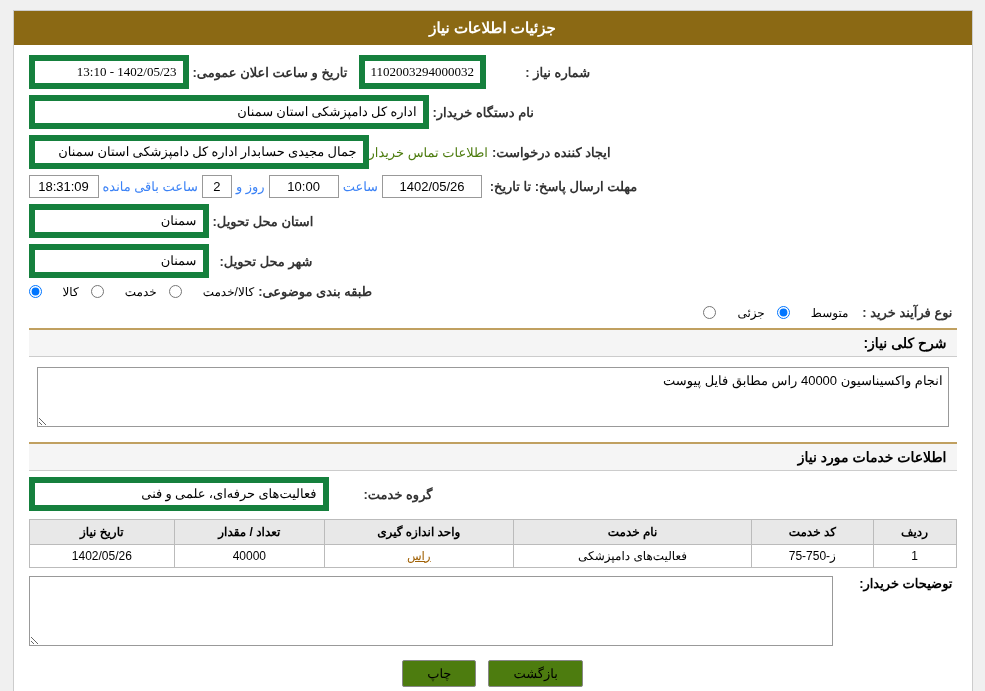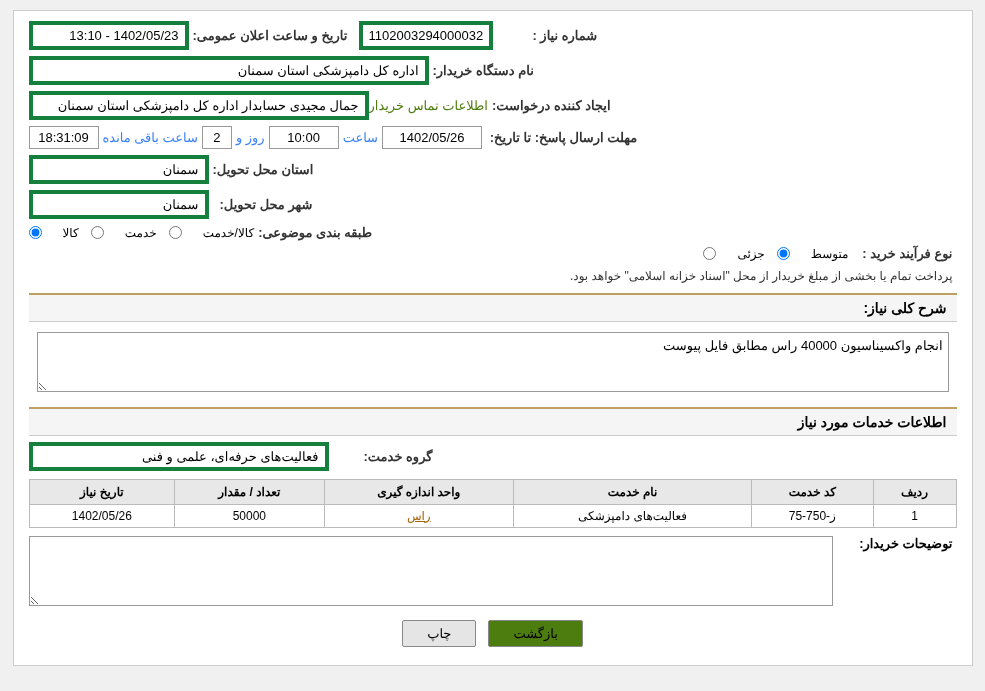--- a/index.html
+++ b/index.html
@@ -36,26 +36,27 @@
     .label {
       color: #333;
       font-weight: bold;
       white-space: nowrap;
       margin-right: 4px;
       margin-left: 4px;
       min-width: 100px;
       text-align: right;
     }
     .field-box {
-      border: 4px solid #15803d;
+      border: 6px solid #15803d;
       background: #fff;
       padding: 3px 6px;
       min-width: 220px;
       min-height: 22px;
       text-align: right;
+      font-family: Liberation Serif, serif;
     }
     .field-box-wide {
       min-width: 400px;
     }
     .field-box-narrow {
       min-width: 120px;
     }
     .contact-link {
       color: #4d7c0f;
       text-decoration: none;
@@ -191,37 +192,40 @@
     }
     .btn {
       padding: 5px 24px;
       font-size: 13px;
       font-family: Tahoma, Arial, sans-serif;
       border: 1px solid #888;
       cursor: pointer;
       border-radius: 2px;
     }
     .btn-print {
-      background: #e5e5e5;
+      background: #4d7c0f;
     }
     .btn-back {
       background: #4d7c0f;
     }
     .group-service-row {
       display: flex;
       align-items: center;
       margin-bottom: 6px;
       justify-content: flex-end;
     }
   </style>
 </head>
 <body>
 
 <div class="page-container">
 
+  <div class="header-bar">
+    <span>جزئیات اطلاعات نیاز</span>
+  </div>
 
   <div class="content-area">
 
     <div class="info-row">
       <span class="label">شماره نیاز :</span>
       <div class="field-box field-box-narrow">
         <span>1102003294000032</span>
       </div>
       &nbsp;&nbsp;
       <span class="label">تاریخ و ساعت اعلان عمومی:</span>
@@ -304,23 +308,20 @@
           <label>متوسط</label>
           <input type="radio" name="process" checked="" style="">
         </div>
         <div class="radio-item">
           <label>جزئی</label>
           <input type="radio" name="process" style="">
         </div>
       </div>
     </div>
 
-    <div class="process-row">
-      <div class="process-desc">پرداخت تمام یا بخشی از مبلغ خریدار از محل "اسناد خزانه اسلامی" خواهد بود.</div>
-    </div>
 
     <div class="section-title">شرح کلی نیاز:</div>
 
     <div style="padding: 4px 8px; margin-bottom: 8px;">
       <textarea class="textarea-box" readonly="" rows="2" style="">انجام واکسیناسیون 40000 راس مطابق فایل پیوست</textarea>
     </div>
 
     <div class="section-title">اطلاعات خدمات مورد نیاز</div>
 
     <div class="group-service-row">
@@ -341,21 +342,21 @@
           <th>تاریخ نیاز</th>
         </tr>
       </thead>
       <tbody id="services-tbody">
 
       <tr>
       <td>1</td>
       <td>ز-750-75</td>
       <td>فعالیت‌های دامپزشکی</td>
       <td class="link-cell">راس</td>
-      <td>50000</td>
+      <td>40000</td>
       <td>1402/05/26</td>
     </tr>
         </tbody>
     </table>
 
     <div class="buyer-desc-row">
       <span class="buyer-desc-label">توضیحات خریدار:</span>
       <textarea class="buyer-textarea" style=""></textarea>
     </div>
 

